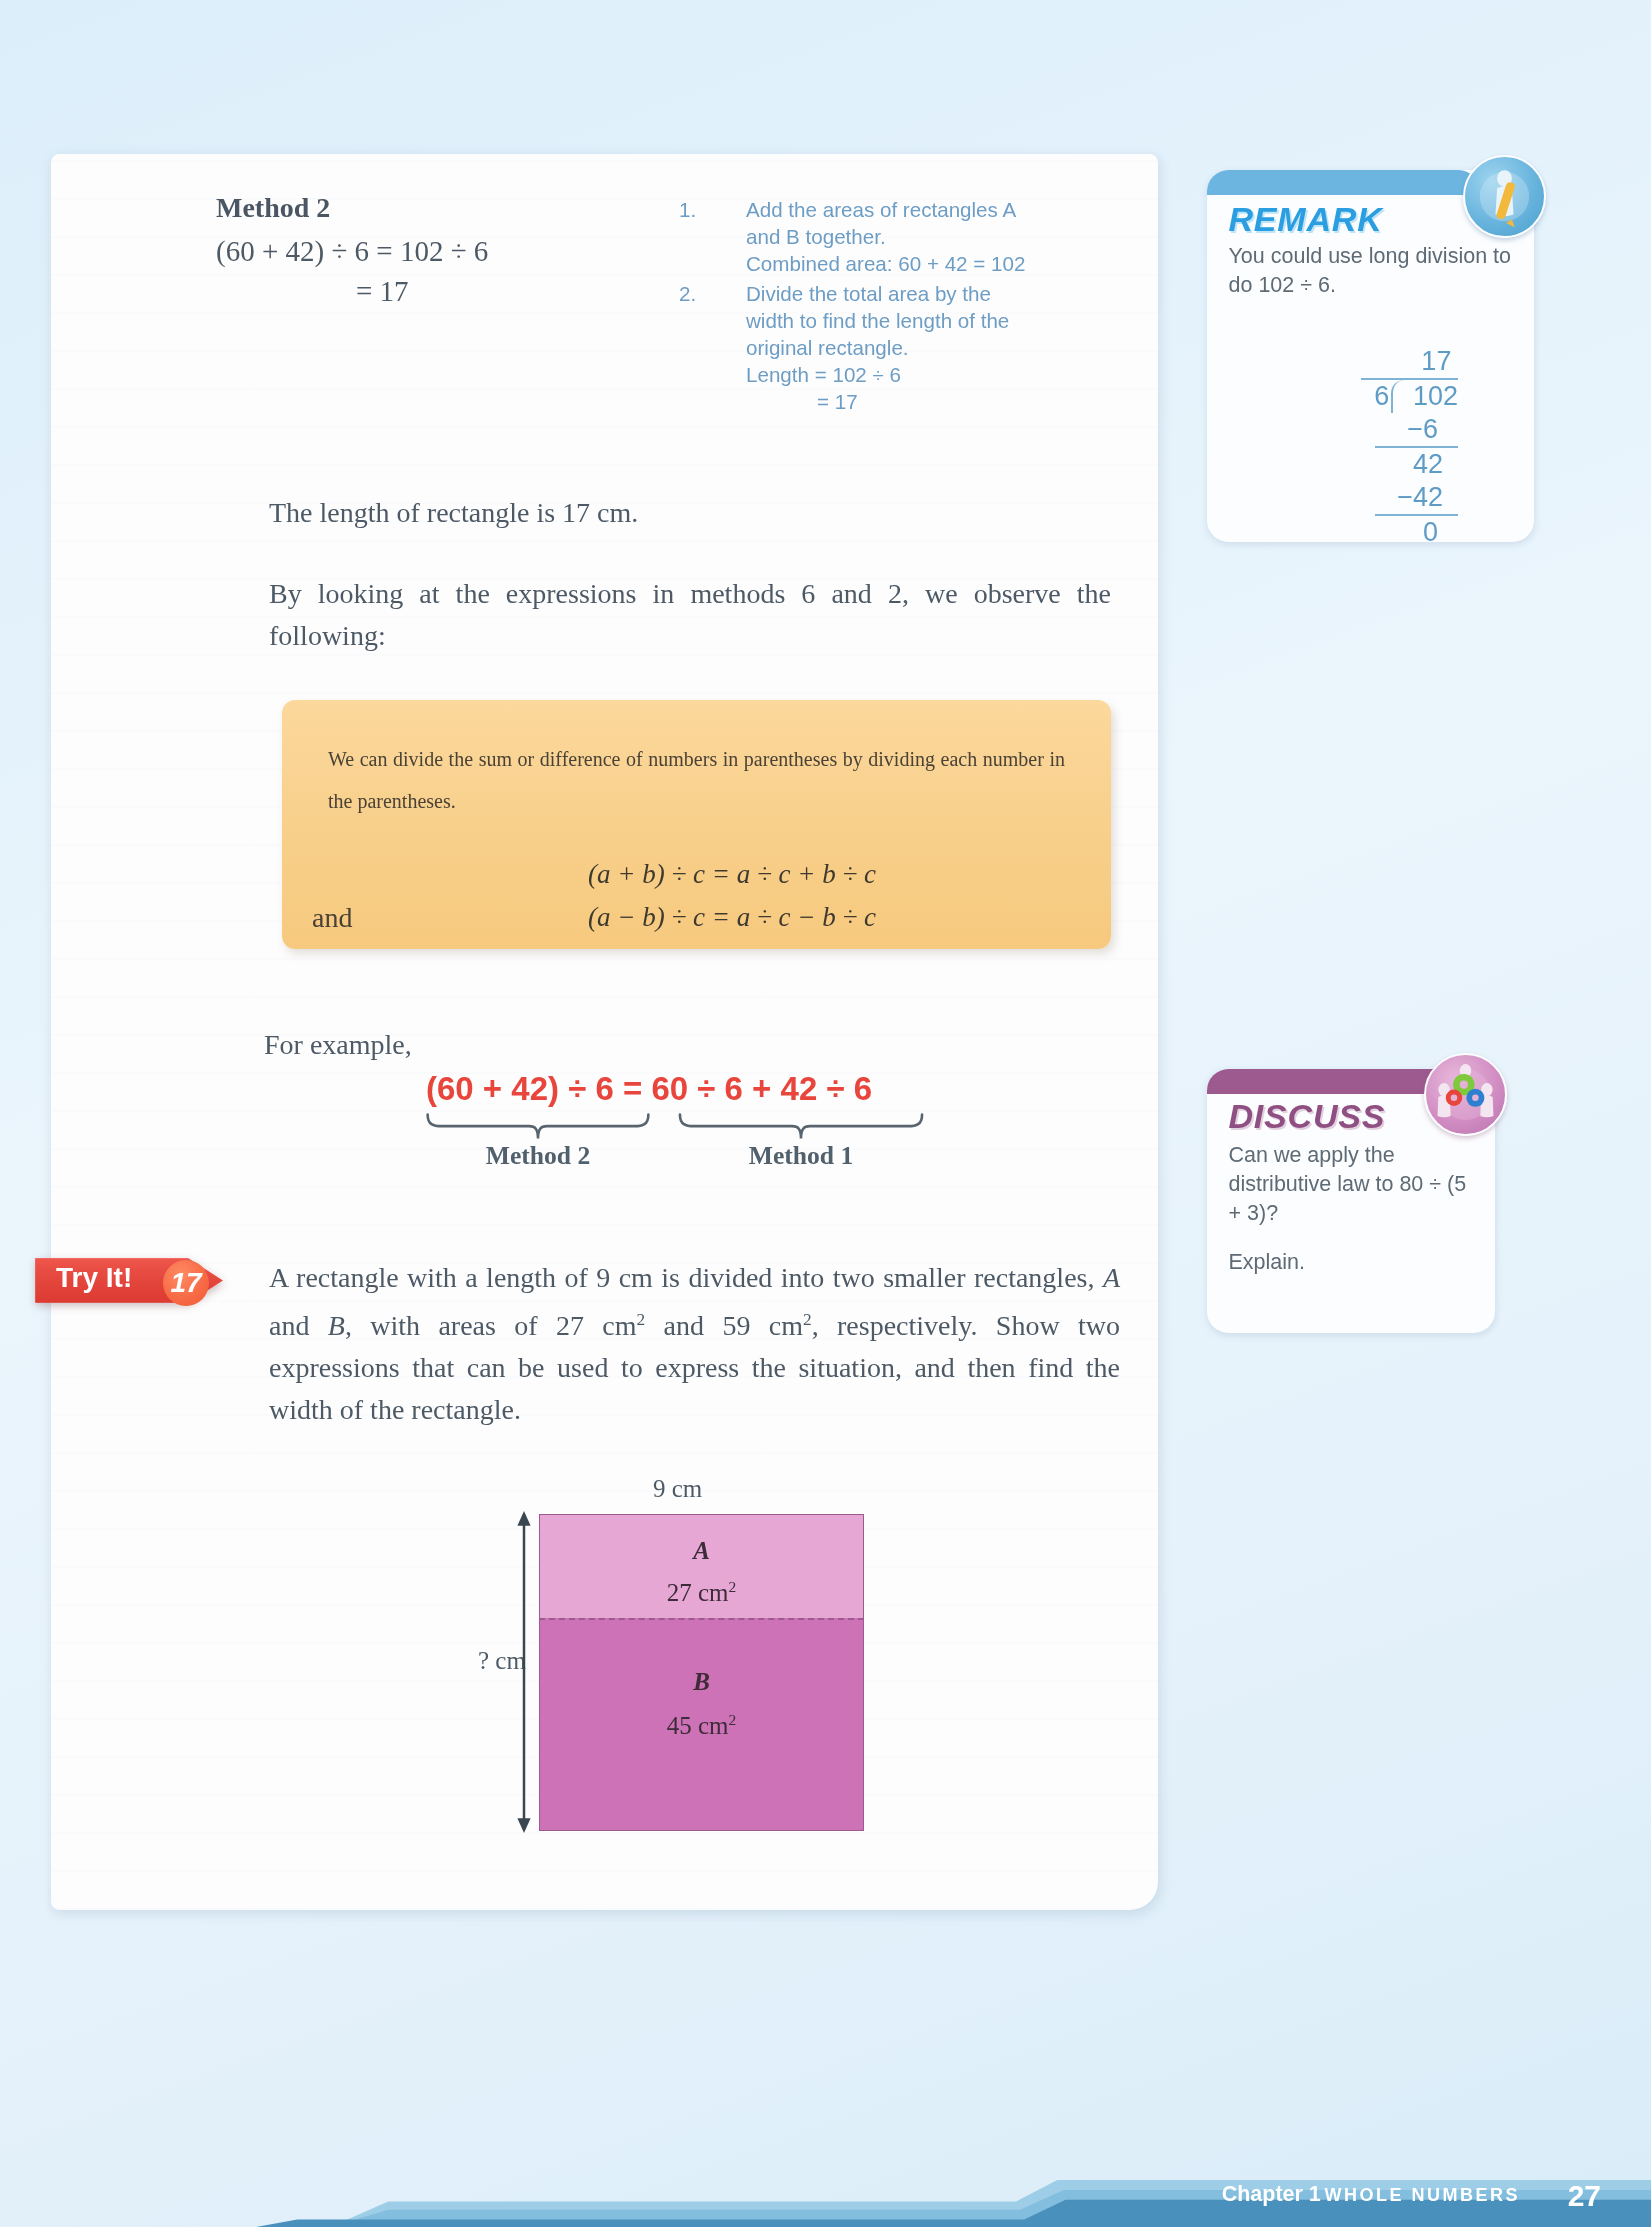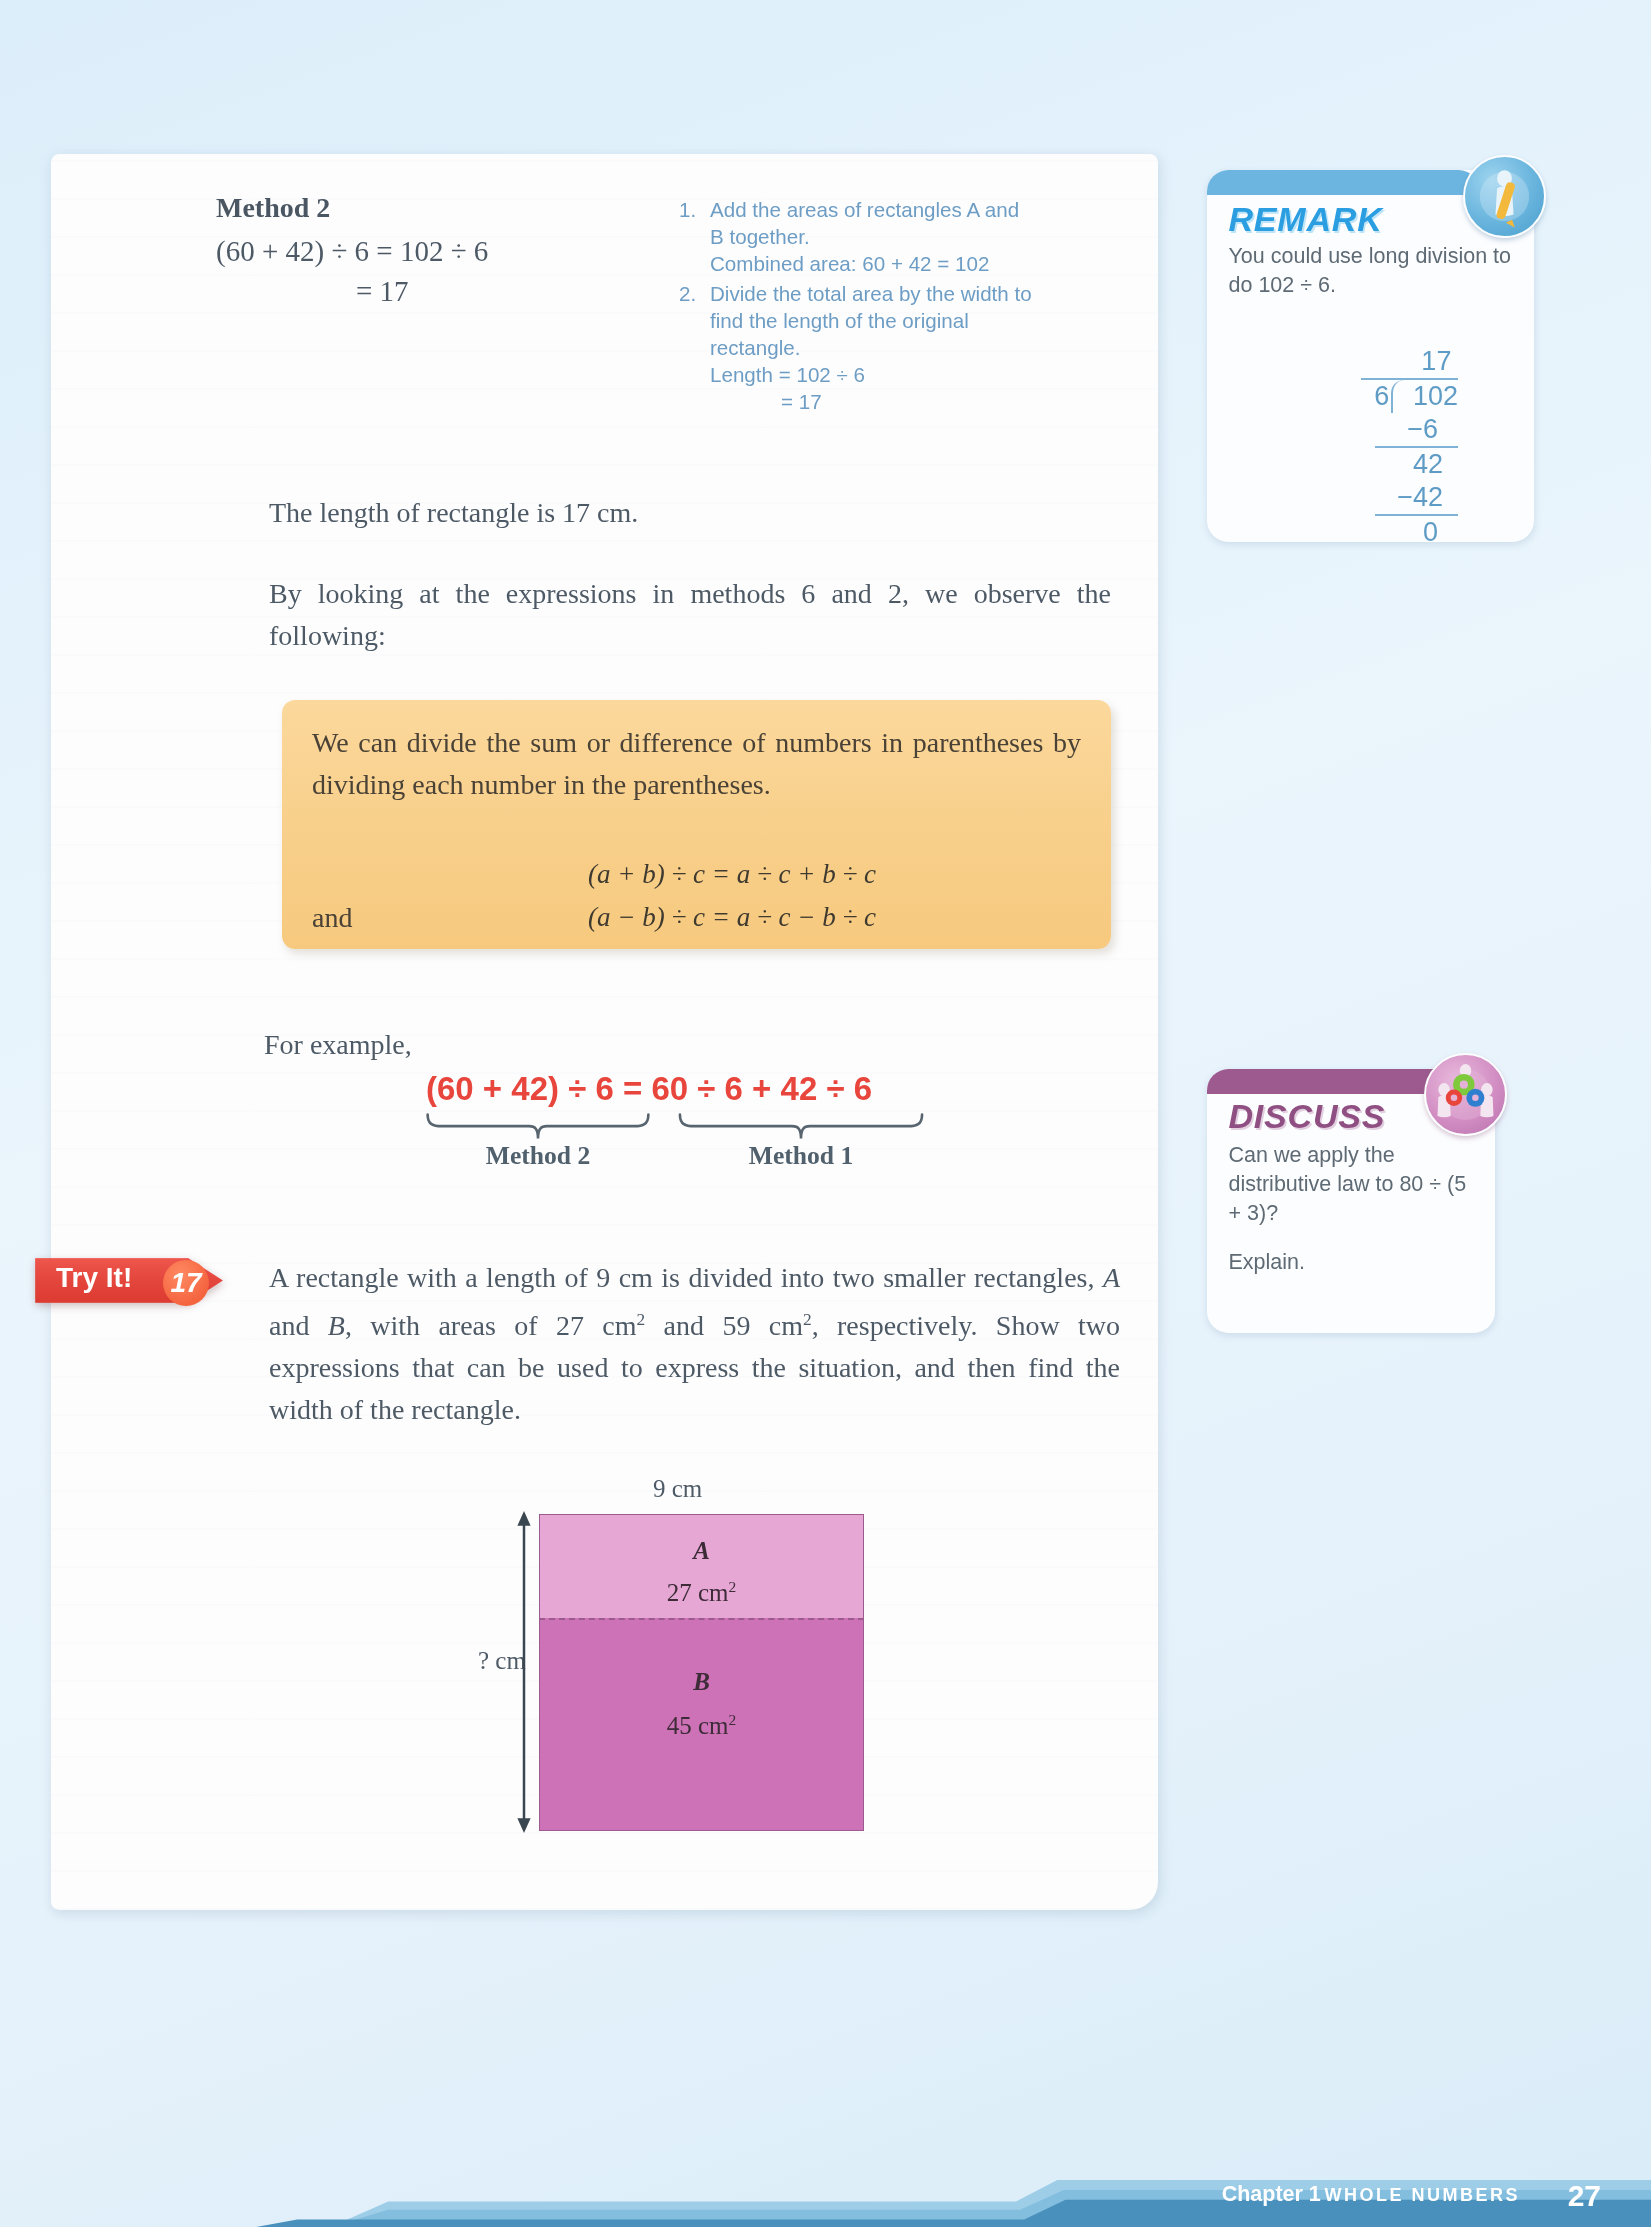--- a/index.html
+++ b/index.html
@@ -68,21 +68,21 @@
     left: 463px;
     top: 4.1px;
     width: 355px;
     font-family: "Liberation Sans", sans-serif;
     font-size: 20.6px;
     line-height: 27px;
     color: #6d9dc4;
   }
   .annot-item { display: flex; margin-bottom: 3.3px; }
   .annot-num { width: 31px; flex: none; }
-  .annot-body { flex: 1; }
+  .annot-body { flex: 1; margin-left: 36px; }
   .annot-sub { display: block; }
   .annot-indent { display: block; padding-left: 71px; }
 
   
   .callout {
     position: absolute;
     background: #fcfdff;
     border-radius: 21.5px;
     box-shadow: 0.8px 2.5px 7.4px rgba(120,150,180,0.22);
   }
@@ -162,26 +162,26 @@
   #rule-box {
     position: absolute;
     left: 282px; top: 700px;
     width: 829px; height: 249px;
     background: linear-gradient(180deg, #fbd89c 0%, #f8cf8a 55%, #f6c97e 100%);
     border-radius: 13.2px;
     box-shadow: 3.3px 5px 8.3px rgba(150,140,110,0.25);
   }
   #rule-text {
     font-family: "Liberation Serif", serif;
-    font-size: 28px;
+    font-size: 20px;
     line-height: 42px;
     color: #4a4236;
     text-align: justify;
     padding: 21.5px 30px 0 30px;
-    margin: 0;
+    margin: 16px;
   }
   .rule-formula {
     font-family: "Liberation Serif", serif;
     font-style: italic;
     font-size: 27px;
     color: #3f3a30;
   }
   #rule-f1 { position: absolute; left: 306px; top: 159px; }
   #rule-f2 { position: absolute; left: 306px; top: 202px; }
   #rule-and {

